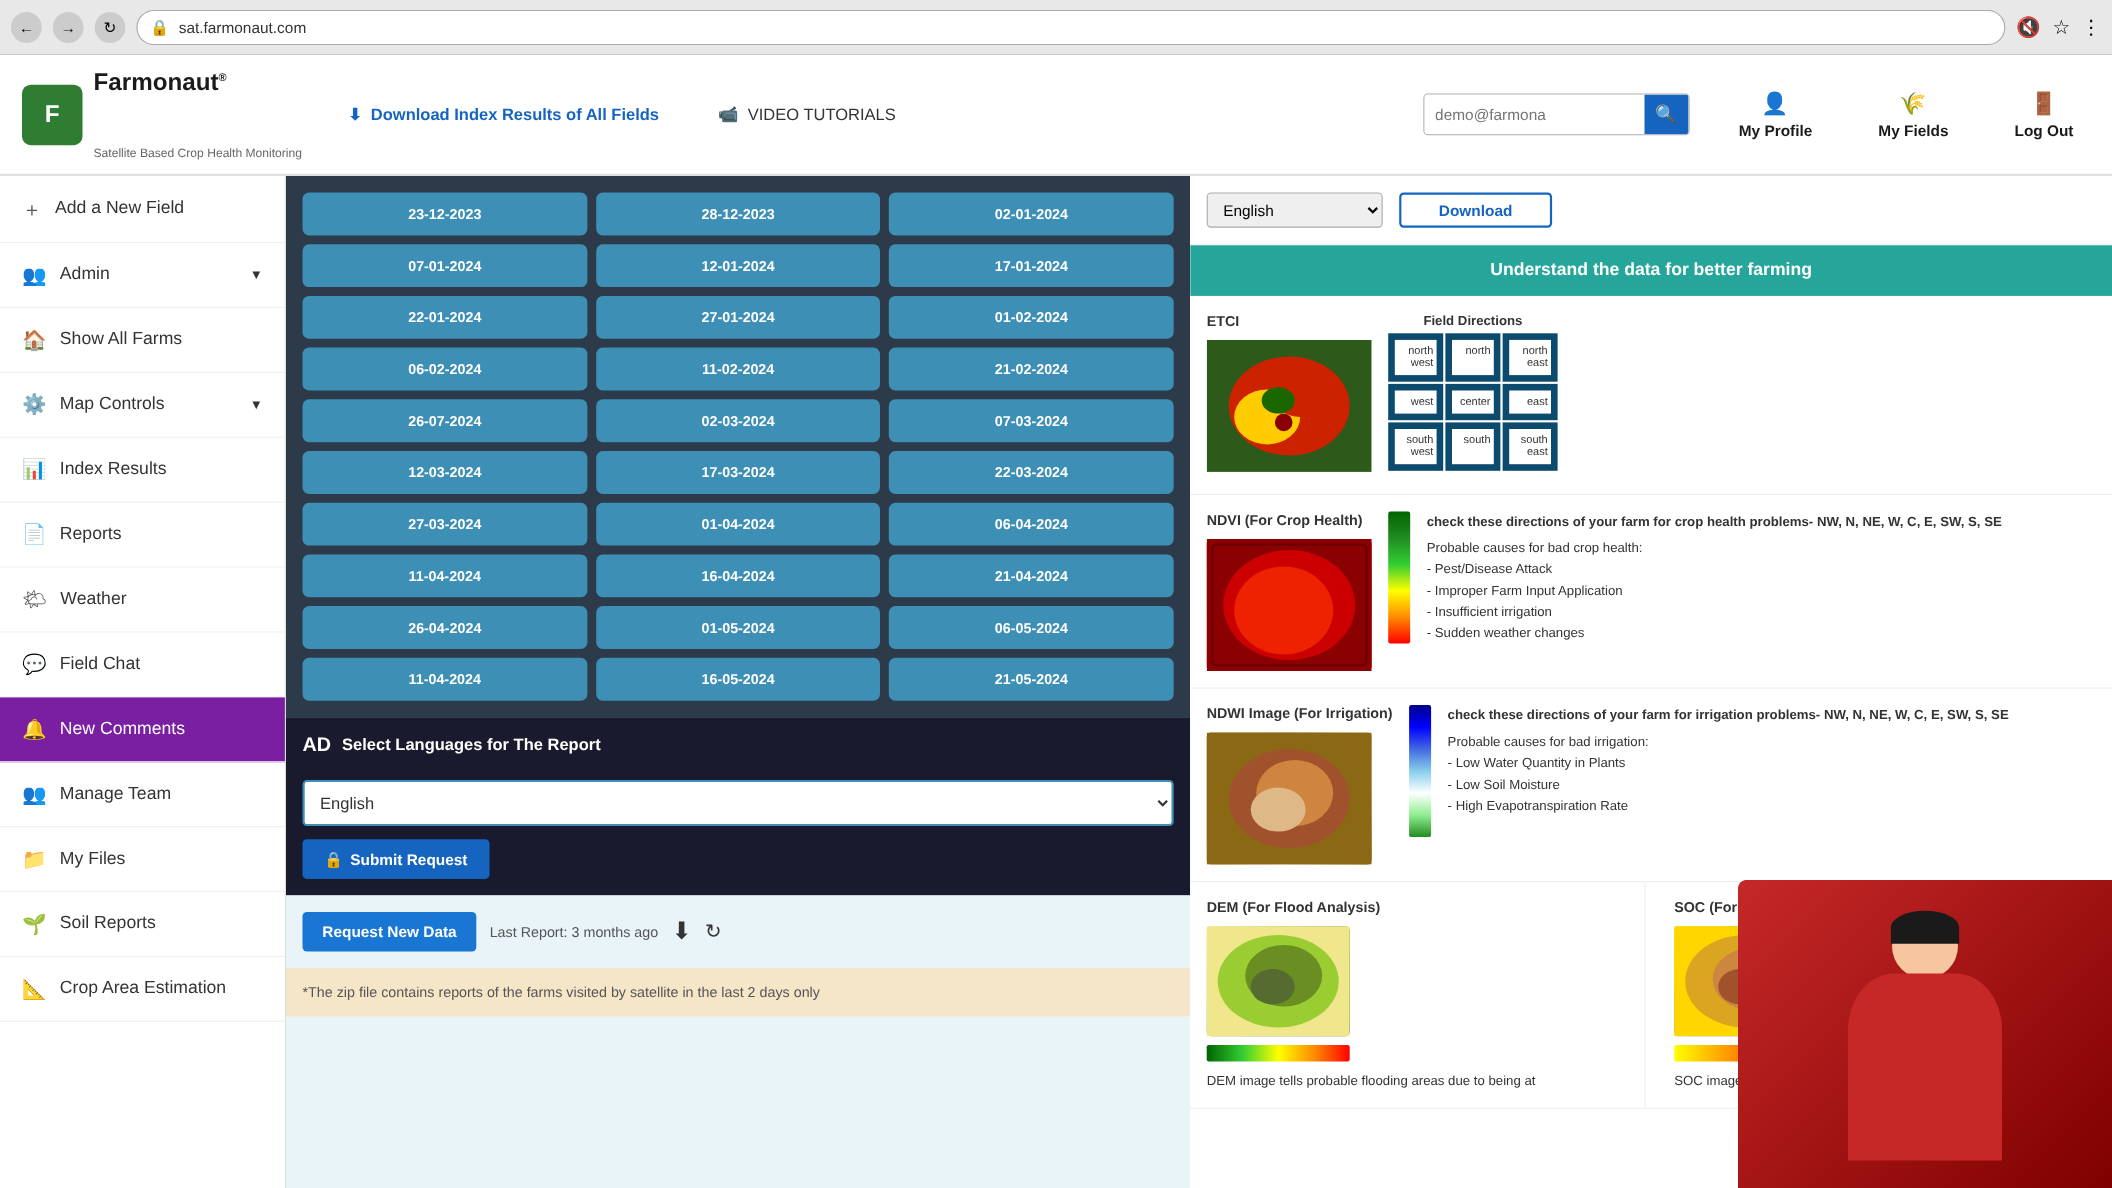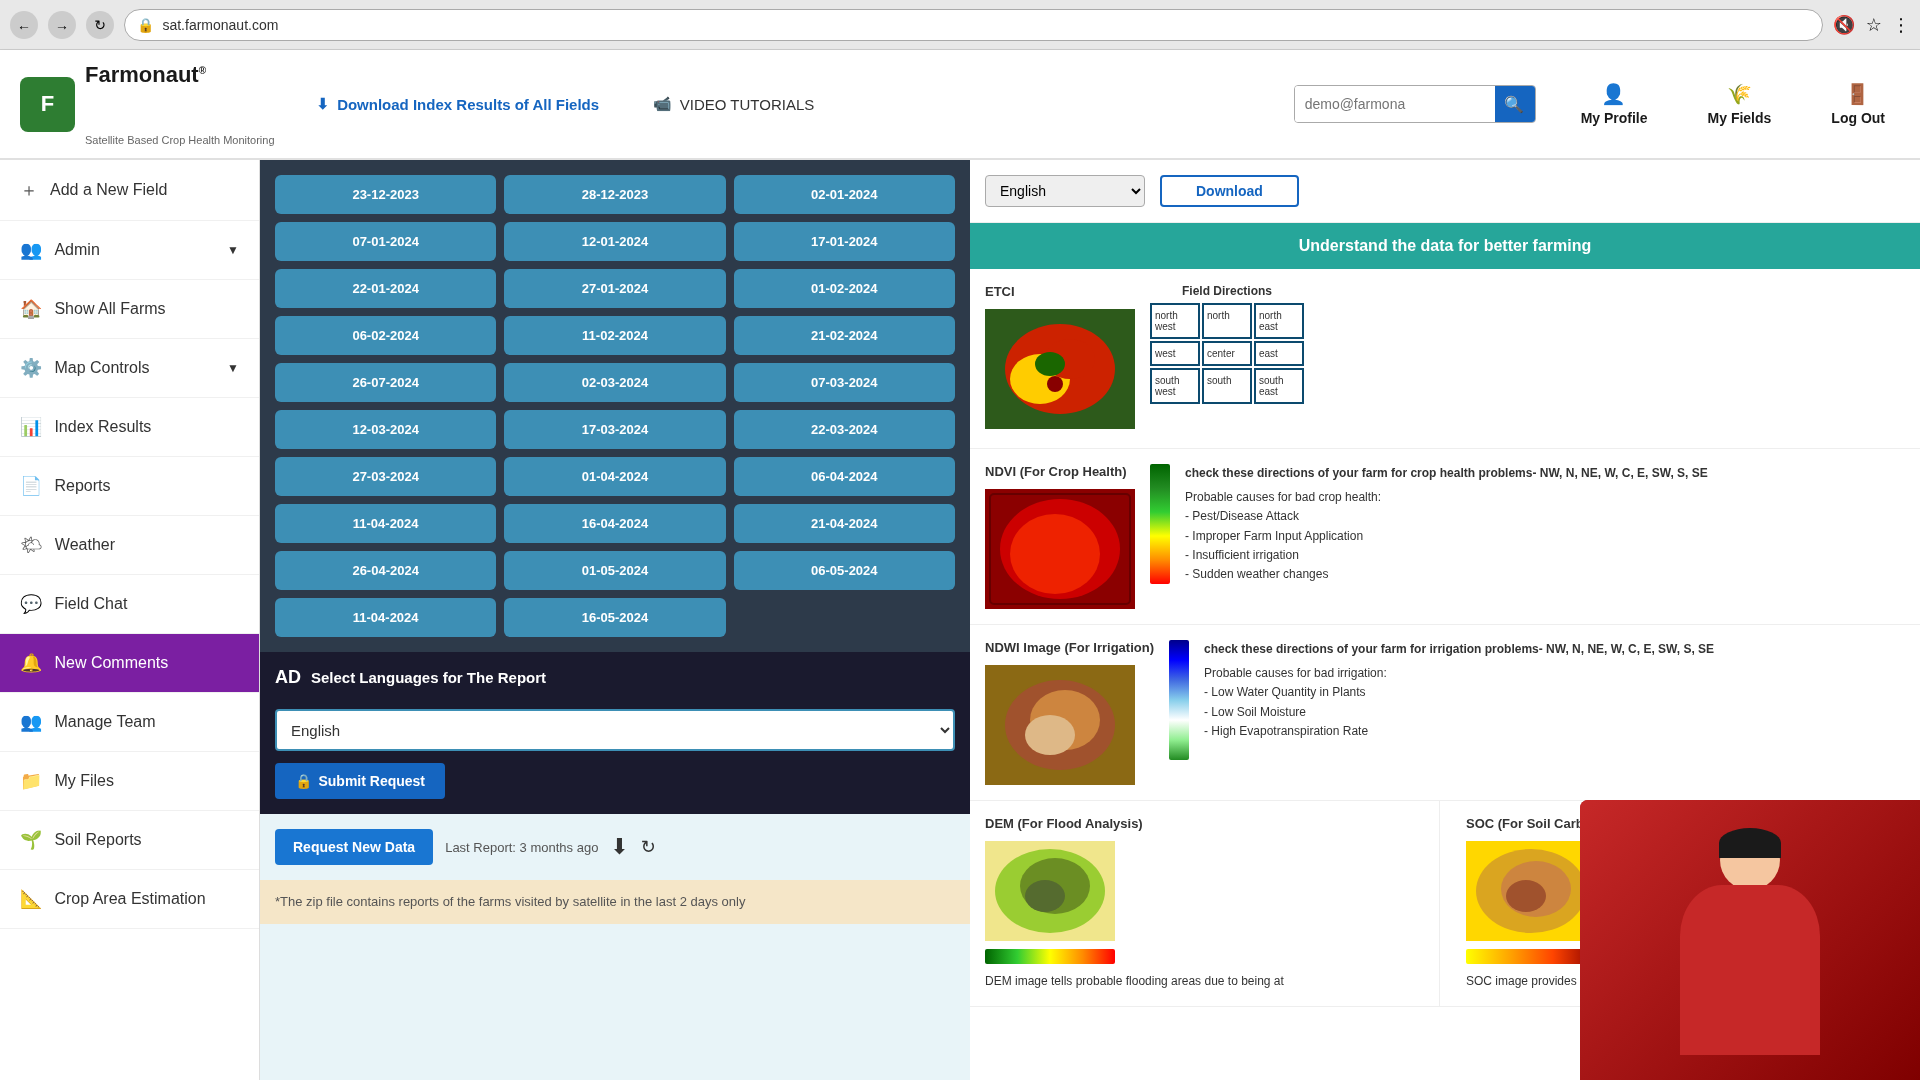--- a/index.html
+++ b/index.html
@@ -134,21 +134,21 @@
 
     
     .content-area {
       flex: 1;
       display: flex;
       overflow: hidden;
     }
 
     
     .left-panel {
-      width: 710px;
+      width: 822px;
       background: #e8f4f8;
       overflow-y: auto;
       flex-shrink: 0;
     }
 
     
     .date-grid {
       background: #2d3a4a;
       padding: 15px;
       display: grid;
@@ -303,23 +303,23 @@
       color: #333;
       text-align: center;
       margin-bottom: 5px;
     }
     .directions-grid {
       display: grid;
       grid-template-columns: repeat(3, 50px);
       gap: 2px;
     }
     .dir-cell {
-      border: 2px solid #0c4a6e;
+      border: 6px solid #0c4a6e;
       padding: 5px 3px;
-      text-align: left;
+      text-align: right;
       font-size: 10px;
       color: #333;
       background: white;
     }
 
     .ndvi-section {
       display: flex; gap: 15px; align-items: flex-start;
       padding: 15px;
       border-bottom: 1px solid #eee;
     }
@@ -569,20 +569,21 @@
         <button class="date-btn">01-04-2024</button>
         <button class="date-btn">06-04-2024</button>
         <button class="date-btn">11-04-2024</button>
         <button class="date-btn">16-04-2024</button>
         <button class="date-btn">21-04-2024</button>
         <button class="date-btn">26-04-2024</button>
         <button class="date-btn">01-05-2024</button>
         <button class="date-btn">06-05-2024</button>
         <button class="date-btn">11-04-2024</button>
         <button class="date-btn">16-05-2024</button>
+        <button class="date-btn">21-05-2024</button>
       </div>
 
       <div class="report-panel">
         <div class="report-header">
           <span class="report-icon">AD</span>
           <span>Select Languages for The Report</span>
         </div>
         <select class="language-select">
           <option>English</option>
           <option>Hindi</option>

